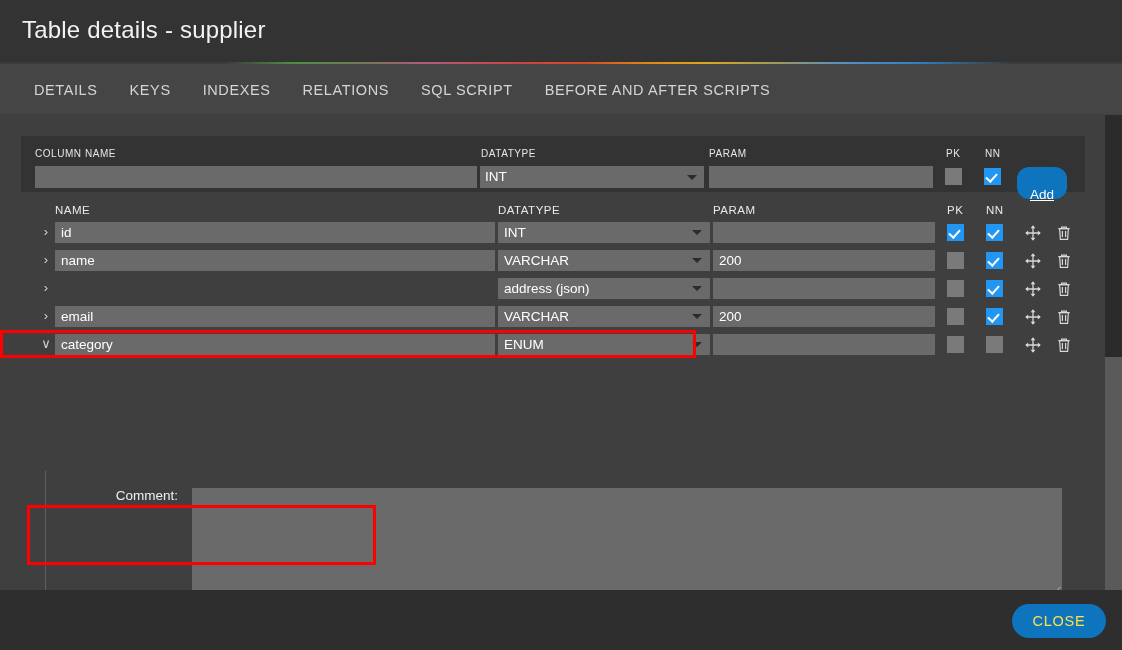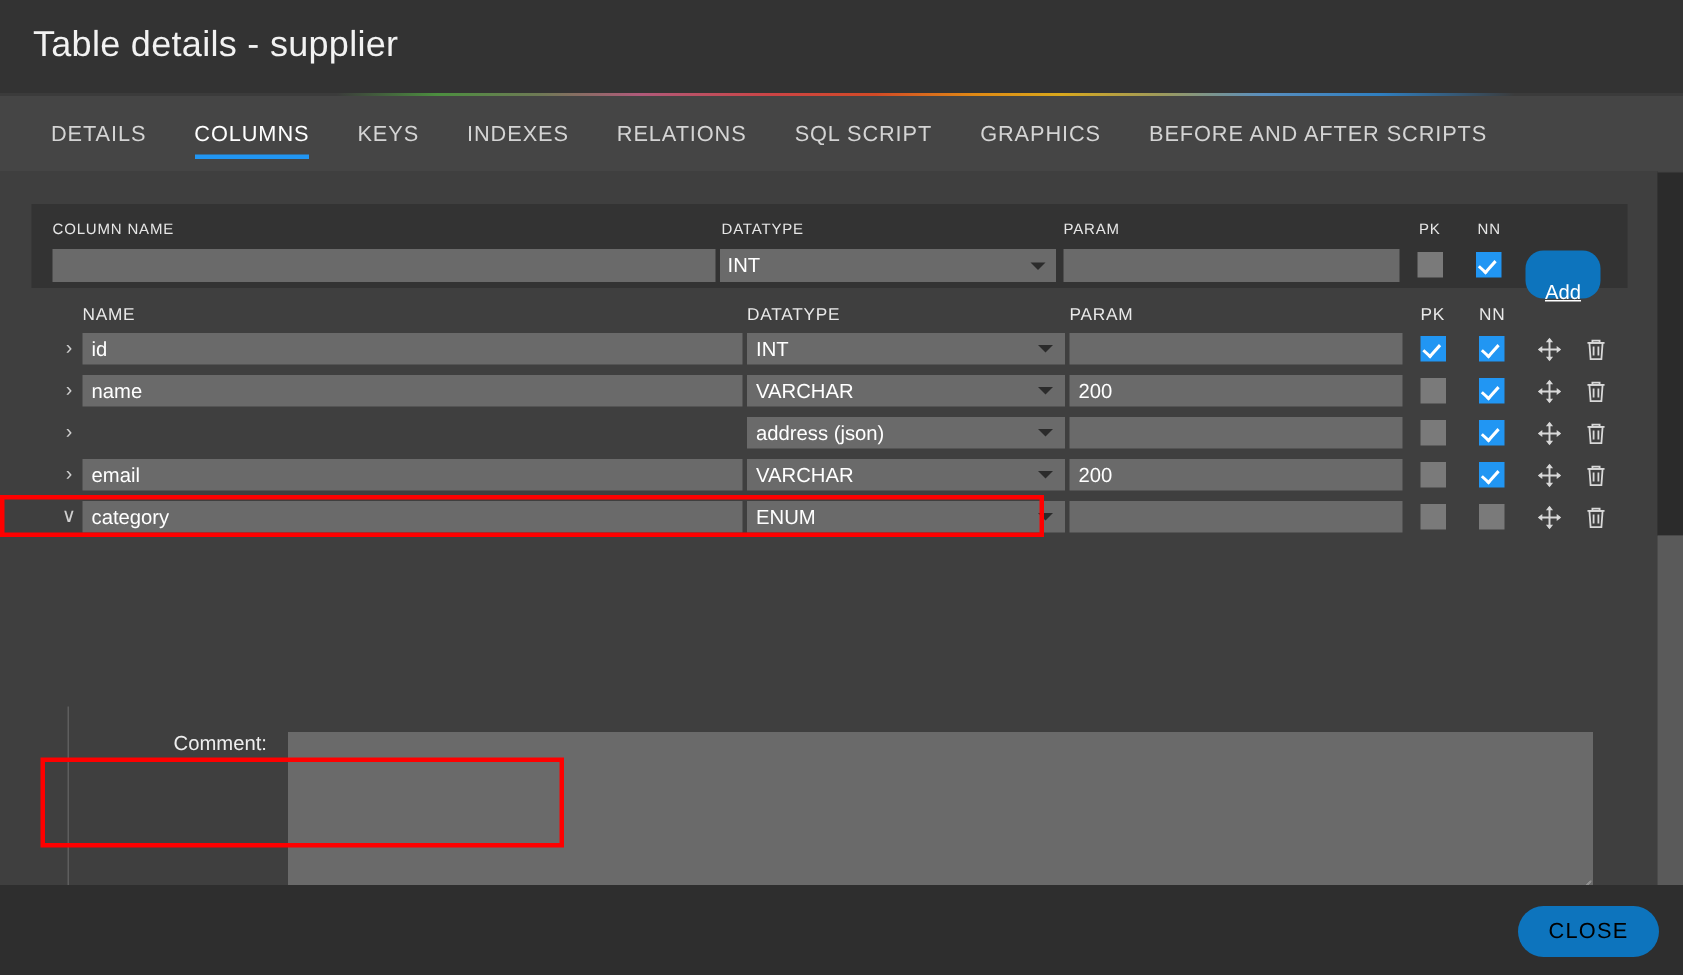--- a/index.html
+++ b/index.html
@@ -136,43 +136,41 @@
 
   
   .vscroll{position:absolute;left:1105px;top:114px;width:17px;height:476px;background:#434343;}
   .vthumb{position:absolute;left:0;top:0;width:17px;background:#2b2b2b;}
   .vtrack-lo{position:absolute;left:0;width:17px;background:#5a5a5a;}
 
   
   .footer{position:absolute;left:0;top:590px;width:1122px;height:60px;background:#2e2e2e;}
   .closebtn{
     position:absolute;right:16px;top:14px;width:94px;height:34px;border-radius:17px;
-    background:#0d74bd;color:#000000;font-size:14.5px;letter-spacing:.8px;
+    background:#0d74bd;color:#fde047;font-size:14.5px;letter-spacing:.8px;
     line-height:34px;text-align:center;cursor:pointer;
   }
 </style>
 </head>
 <body>
 
 <div class="app">
 
   <div class="titlebar">
     <div class="title">Table details - supplier</div>
   </div>
   <div class="rainbow"></div>
 
   <div class="tabbar">
     <div class="tabs" id="tabs-host">
         <div class="tab">DETAILS</div>
-        <div class="tab active">COLUMNS</div>
         <div class="tab">KEYS</div>
         <div class="tab">INDEXES</div>
         <div class="tab">RELATIONS</div>
         <div class="tab">SQL SCRIPT</div>
-        <div class="tab">GRAPHICS</div>
         <div class="tab">BEFORE AND AFTER SCRIPTS</div>
       </div>
   </div>
 
   <div class="content">
 
     <div class="addpanel">
       <div class="hdr" style="left:14px">COLUMN NAME</div>
       <div class="hdr" style="left:460px">DATATYPE</div>
       <div class="hdr" style="left:688px">PARAM</div>

